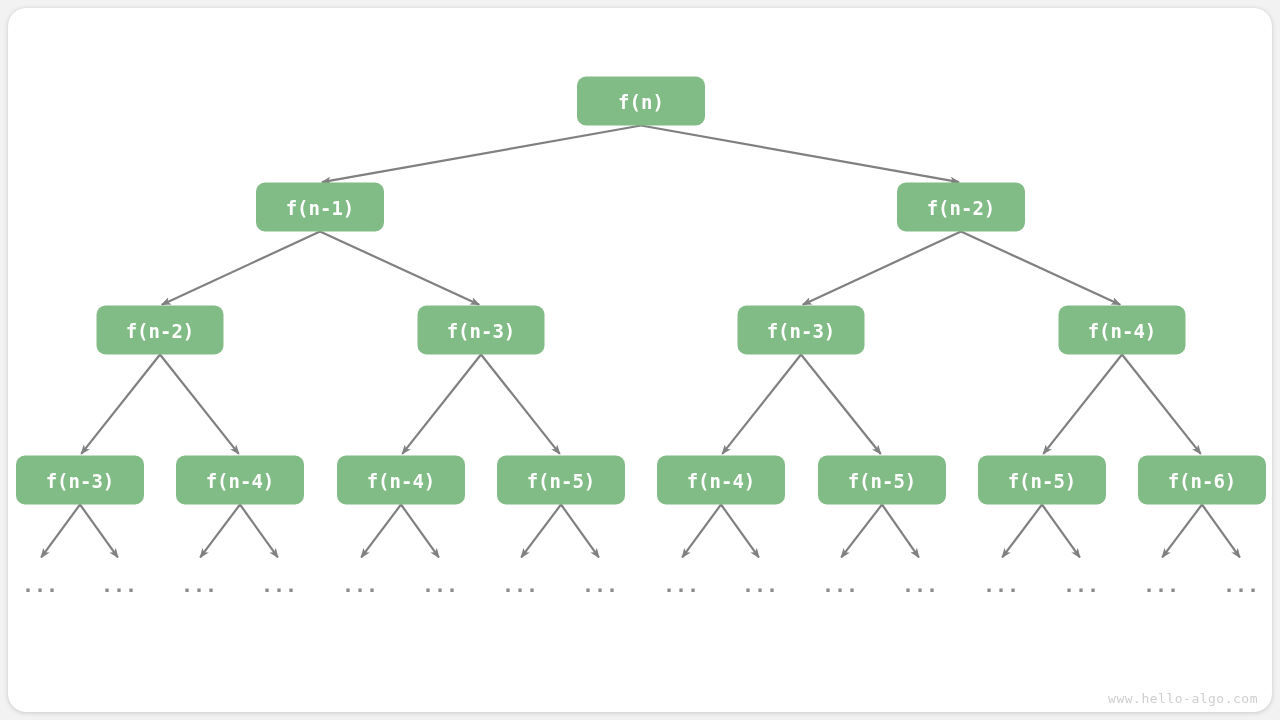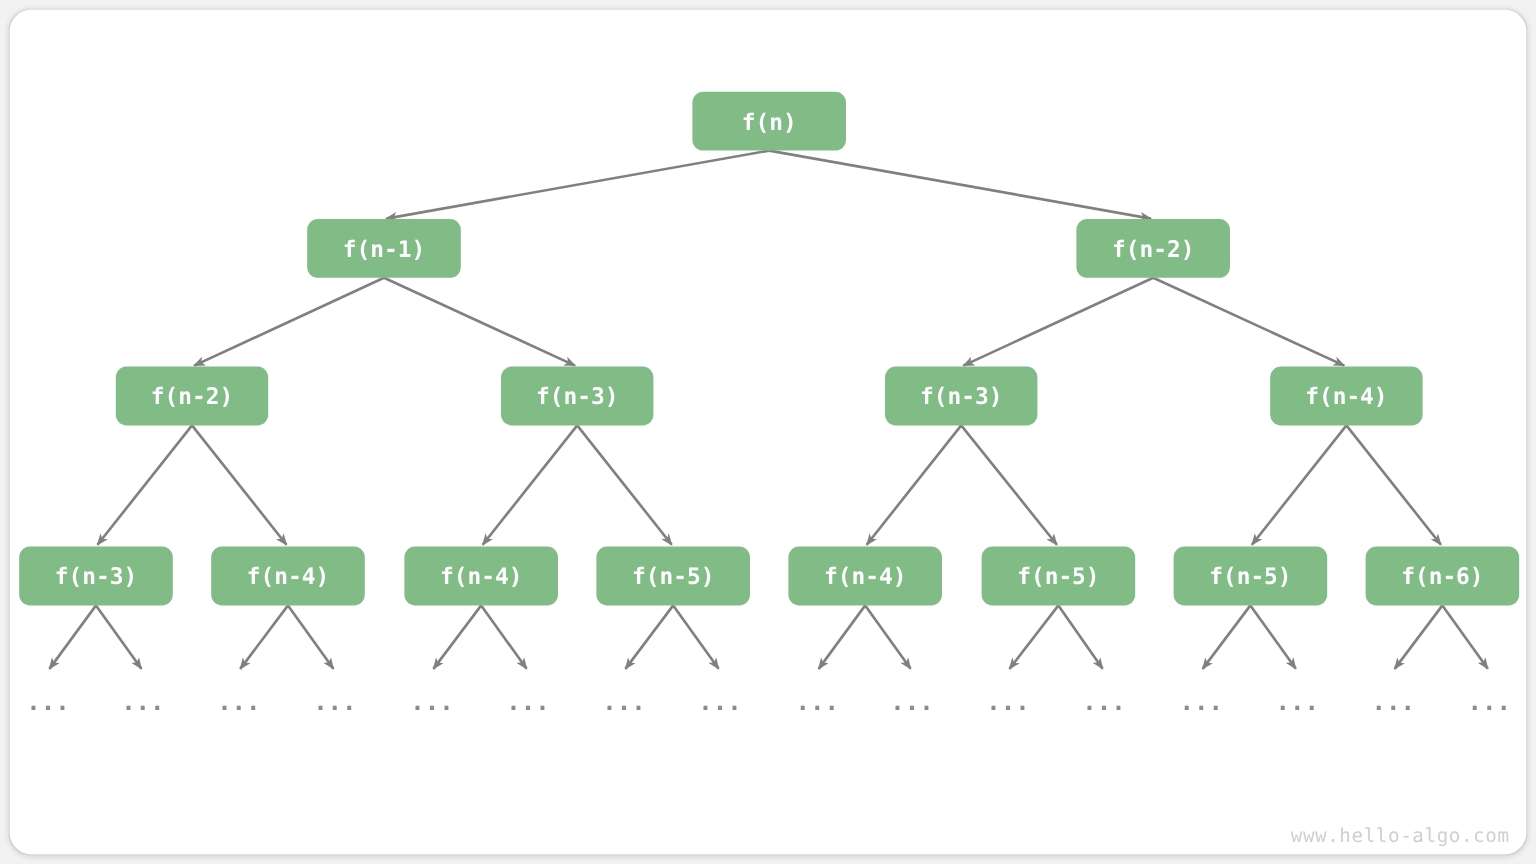--- a/index.html
+++ b/index.html
@@ -49,21 +49,21 @@
     font-weight: bold;
     fill: #8c8c8c;
     text-anchor: middle;
     dominant-baseline: central;
   }
   .watermark {
     position: absolute;
     right: 22px;
     bottom: 14px;
     font-family: "DejaVu Sans Mono", monospace;
-    font-size: 16px;
+    font-size: 13px;
     color: #cfcfcf;
     letter-spacing: 0.5px;
     user-select: none;
   }
 </style>
 </head>
 <body>
 
 <div id="canvas" style="background: rgb(242, 242, 242);">
   <div id="card" style="background: rgb(255, 255, 255);"></div>

